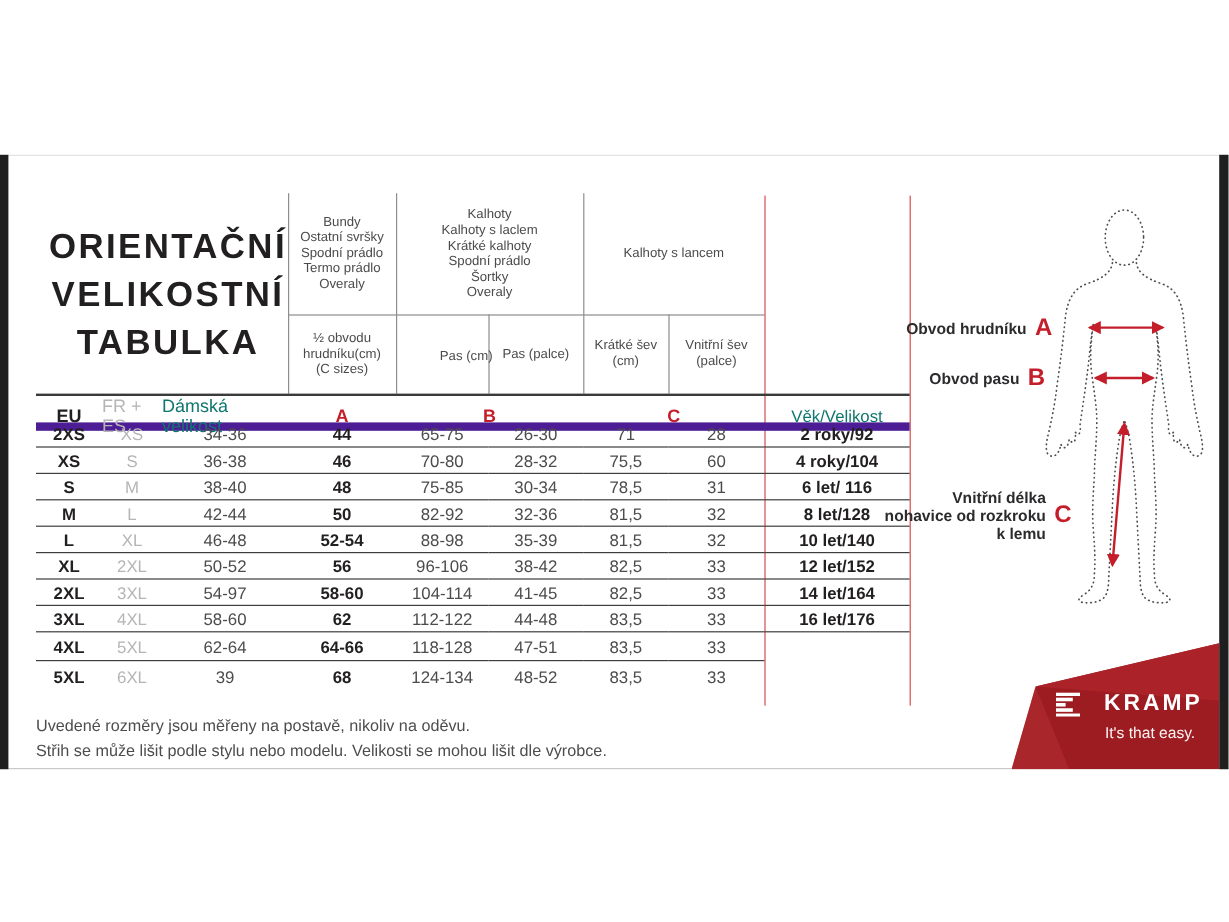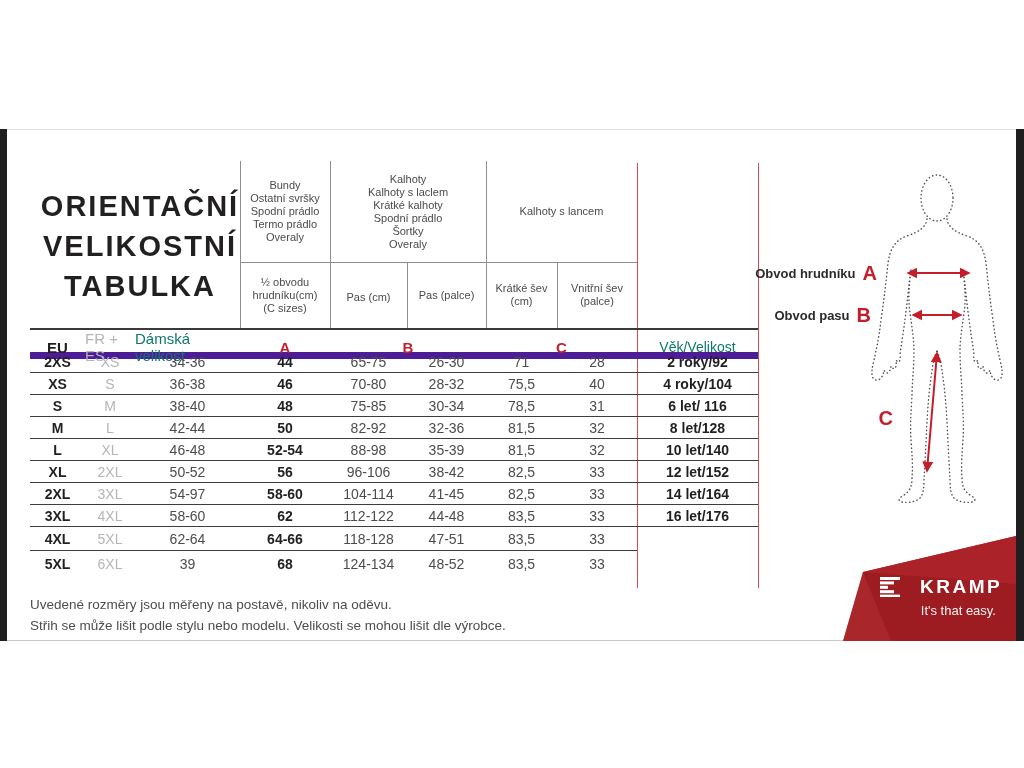--- a/index.html
+++ b/index.html
@@ -79,21 +79,21 @@
   <div class="hcell" style="left:330px;top:161px;width:156px;height:101px">Kalhoty
 Kalhoty s laclem
 Krátké kalhoty
 Spodní prádlo
 Šortky
 Overaly</div>
   <div class="hcell" style="left:486px;top:161px;width:151px;height:101px">Kalhoty s lancem</div>
   <div class="hcell" style="left:240px;top:262px;width:90px;height:66px">½ obvodu
 hrudníku(cm)
 (C sizes)</div>
-  <div class="hcell" style="left:330px;top:262px;width:77px;height:70px">Pas (cm)</div>
+  <div class="hcell" style="left:350px;top:262px;width:77px;height:70px">Pas (cm)</div>
   <div class="hcell" style="left:407px;top:262px;width:79px;height:66px">Pas (palce)</div>
   <div class="hcell" style="left:486px;top:262px;width:71px;height:66px">Krátké šev (cm)</div>
   <div class="hcell" style="left:557px;top:262px;width:80px;height:66px">Vnitřní šev (palce)</div>
 
   <div id="thead" class="thead">
     <div class="th b">EU</div>
     <div class="th gray">FR + ES</div>
     <div class="th">Dámská velikost</div>
     <div class="th red">A</div>
     <div class="th red">B</div>
@@ -114,21 +114,21 @@
       <div class="td c-kid">2 roky/92</div>
     </div>
     <div class="tr">
       <div class="td c-eu">XS</div>
       <div class="td c-fres">S</div>
       <div class="td">36-38</div>
       <div class="td c-a">46</div>
       <div class="td">70-80</div>
       <div class="td">28-32</div>
       <div class="td">75,5</div>
-      <div class="td">40</div>
+      <div class="td">60</div>
       <div class="td c-kid">4 roky/104</div>
     </div>
     <div class="tr">
       <div class="td c-eu">S</div>
       <div class="td c-fres">M</div>
       <div class="td">38-40</div>
       <div class="td c-a">48</div>
       <div class="td">75-85</div>
       <div class="td">30-34</div>
       <div class="td">78,5</div>
@@ -246,20 +246,23 @@
 
   <div class="measure-label" style="right:147px;top:262px;height:22px">
     <span class="txt">Obvod hrudníku</span>
     <span class="letter">A</span>
   </div>
   <div class="measure-label" style="right:153px;top:305px;height:20px">
     <span class="txt">Obvod pasu</span>
     <span class="letter">B</span>
   </div>
   <div class="measure-label" style="right:131px;top:407px">
+    <span class="txt">Vnitřní délka
+nohavice od rozkroku
+k lemu</span>
     <span class="letter">C</span>
   </div>
 
   <div id="footnotes">
     <div>Uvedené rozměry jsou měřeny na postavě, nikoliv na oděvu.</div>
     <div>Střih se může lišit podle stylu nebo modelu. Velikosti se mohou lišit dle výrobce.</div>
   </div>
 
   <svg class="abs" style="left:843px;top:534px" width="173" height="107" viewBox="0 0 173 107">
     <polygon points="20,38 173,2 173,107 0,107" fill="#9c1c21"></polygon>

